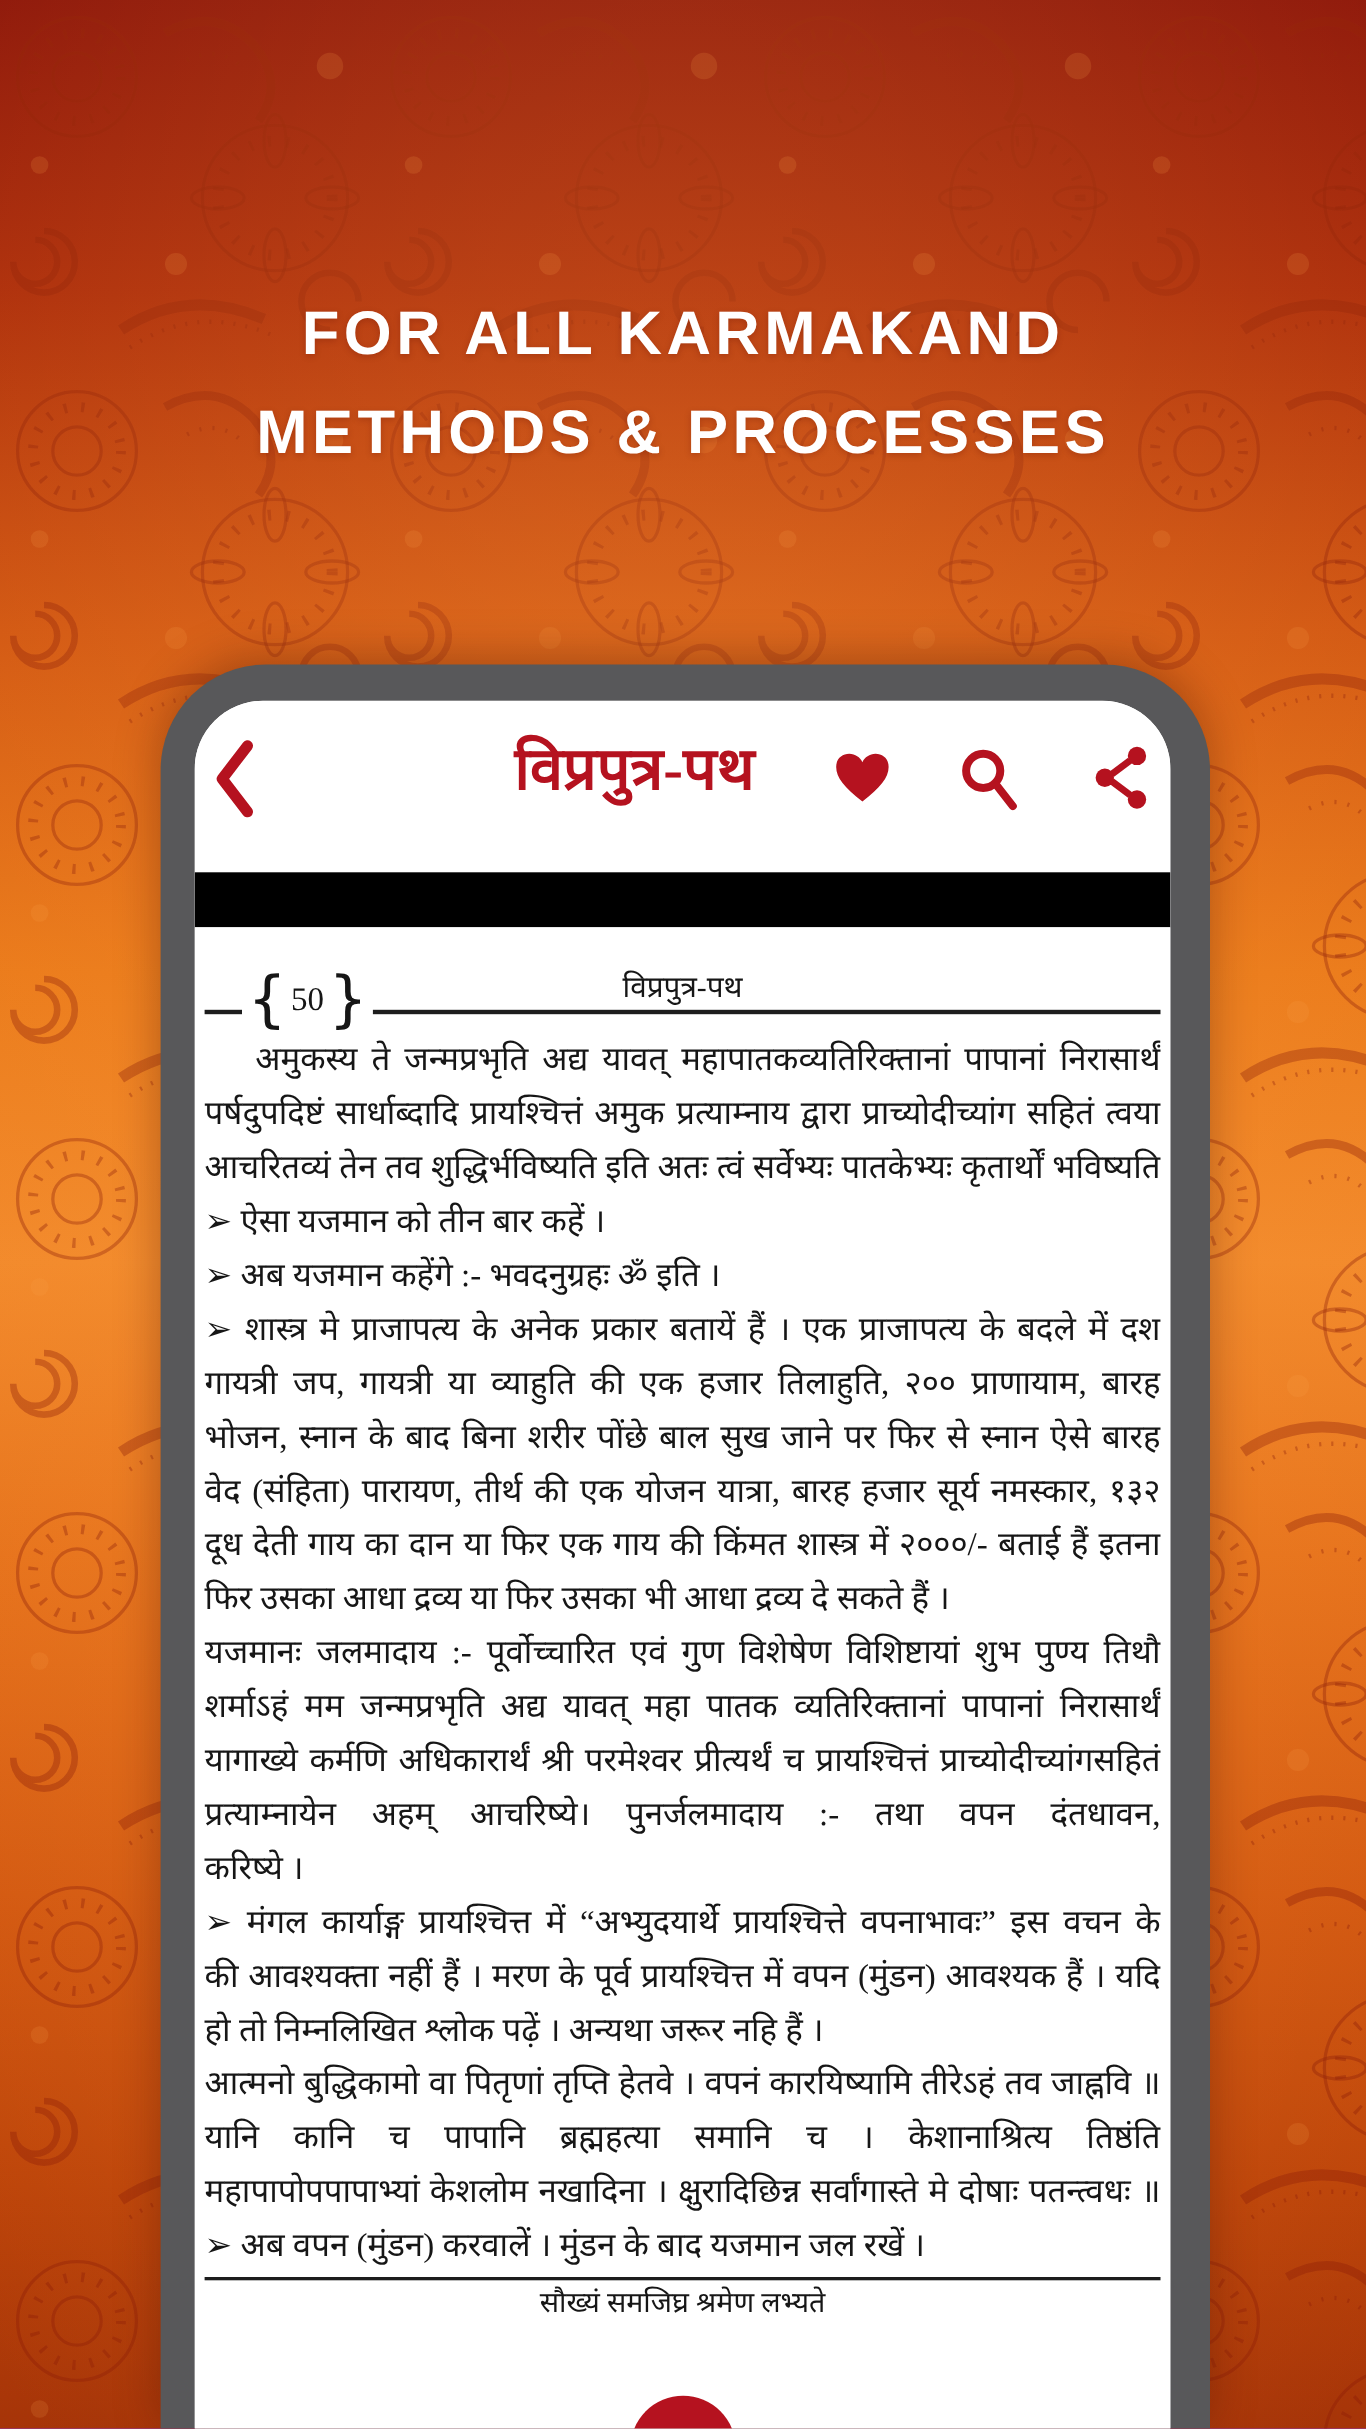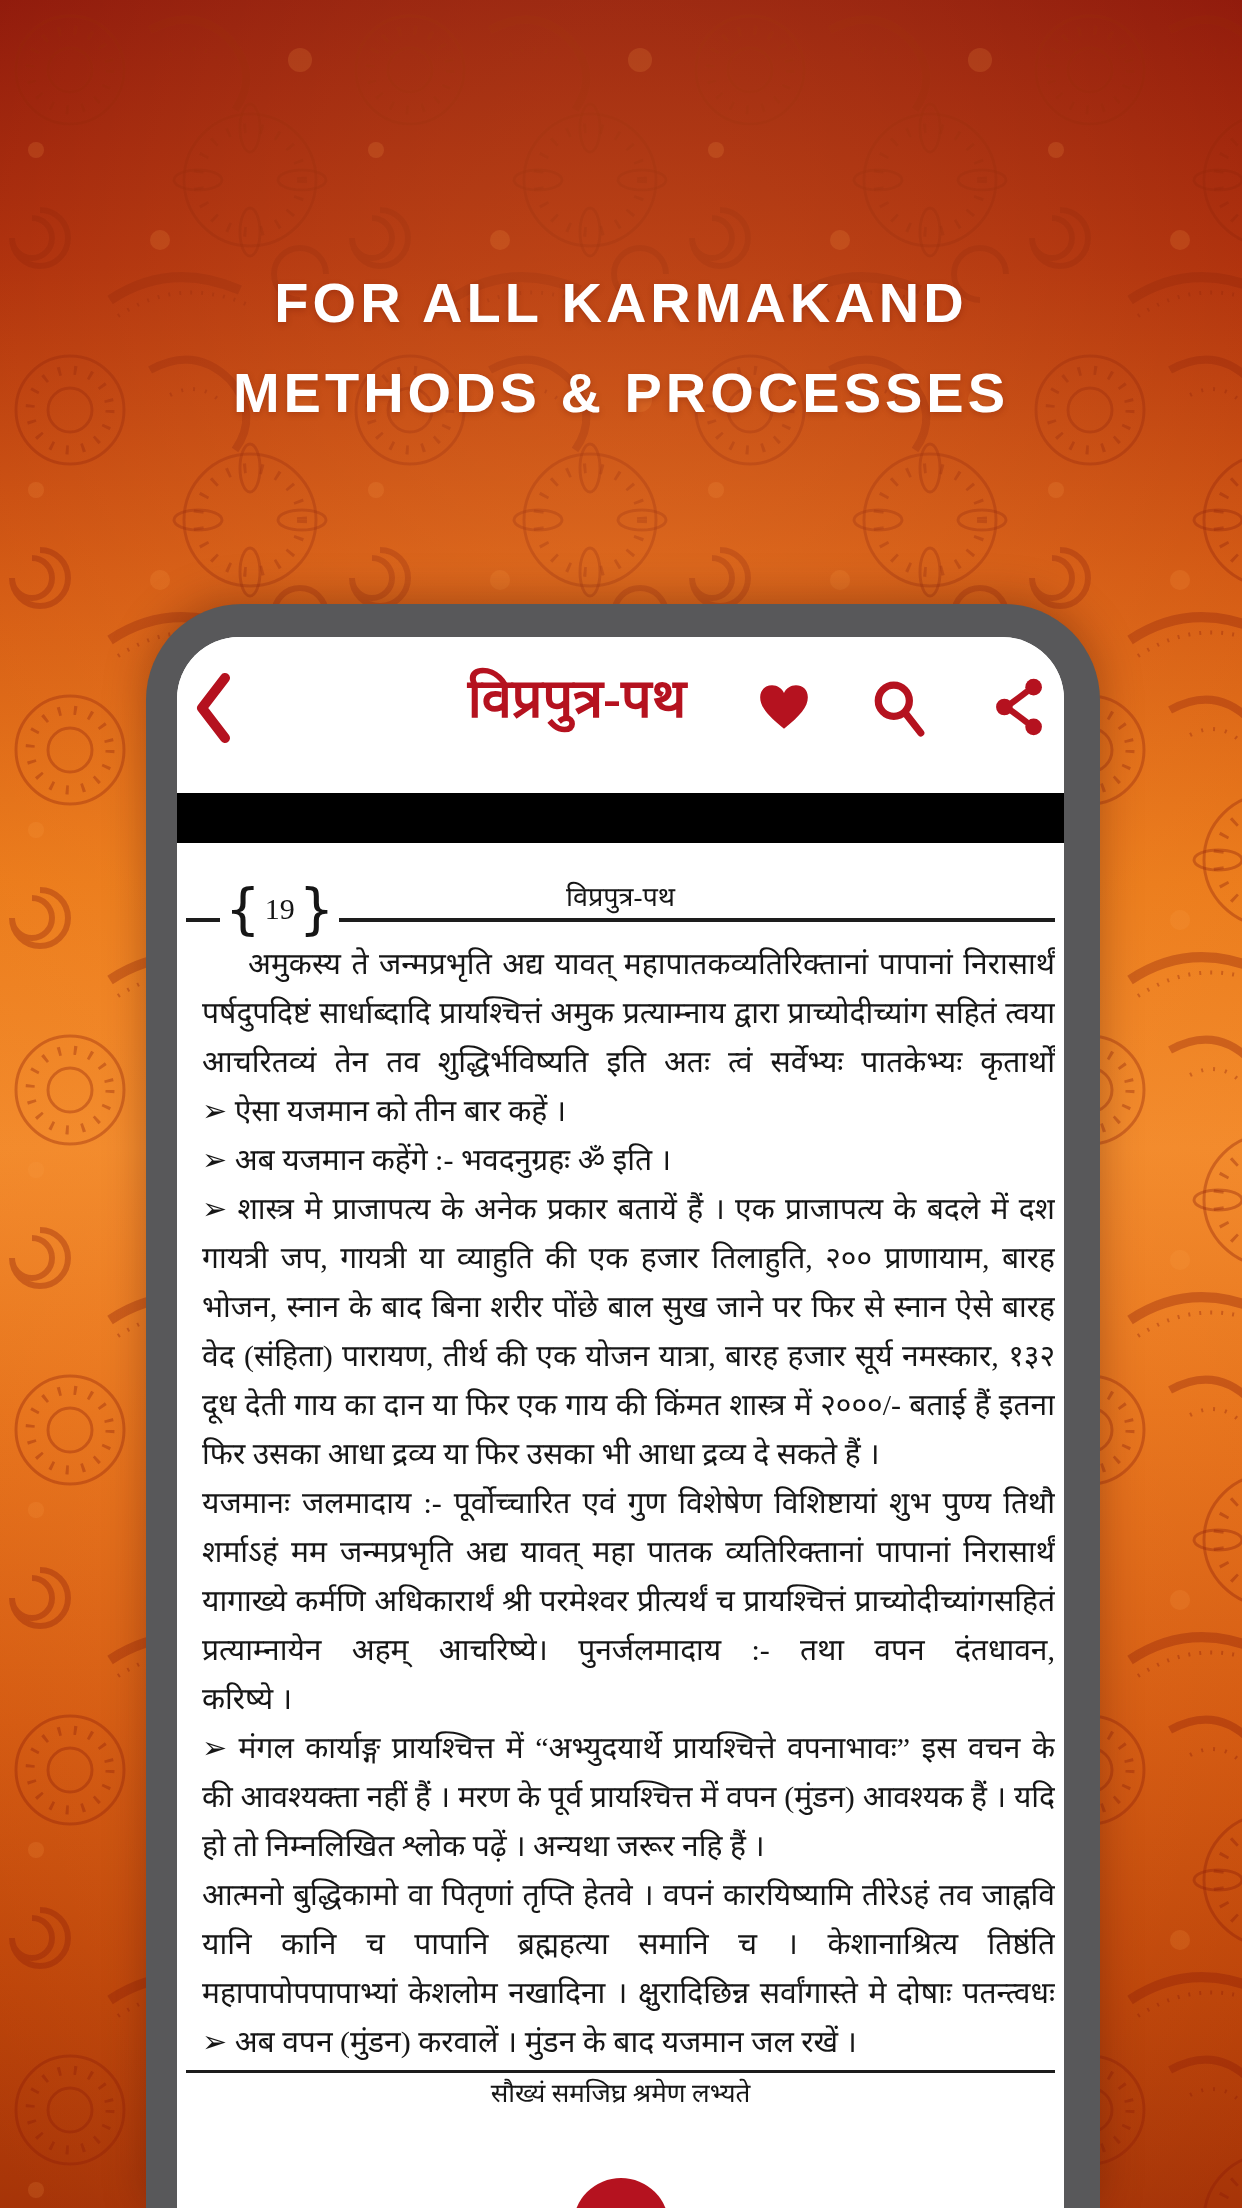--- a/index.html
+++ b/index.html
@@ -36,21 +36,21 @@
        font-family:"Liberation Serif",serif;color:#161616;}
   .pagehead{position:relative;margin-top:44px;height:52px;}
   .ph-line{position:absolute;left:0;right:0;top:31px;height:4px;background:#1d1d1d;}
   .ph-num{position:absolute;left:34px;top:-4px;background:#fff;padding:0 5px;z-index:2;
           display:flex;align-items:center;gap:4px;font-size:30px;}
   .ph-num .brace{font-size:56px;font-weight:400;line-height:52px;font-family:"DejaVu Sans",sans-serif;}
   .ph-title{position:absolute;left:0;right:0;top:-10px;text-align:center;font-size:27px;z-index:1;}
   .ph-title span{background:#fff;padding:0 14px;}
 
   #lines{margin-top:0;}
-  .line{height:49px;line-height:49px;font-size:30px;white-space:nowrap;margin-left:16px;}
+  .line{height:49px;line-height:49px;font-size:30px;white-space:nowrap;}
   .line.j{white-space:normal;text-align:justify;text-align-last:justify;overflow:hidden;}
   .line.ind{text-indent:46px;}
   .line .b{font-weight:normal;}
 
   .foot{margin-top:4px;}
   .foot-line{height:3px;background:#1d1d1d;}
   .foot-text{text-align:center;font-size:26px;line-height:34px;margin-top:4px;}
   .fab{position:absolute;left:50%;bottom:-66px;width:96px;height:96px;margin-left:-48px;
        border-radius:50%;background:#b5121f;border:0;cursor:pointer;z-index:5;}
 </style>
@@ -150,21 +150,21 @@
       </header>
 
       <div class="blackbar"></div>
 
       <div class="doc">
 
         <div class="pagehead">
           <span class="ph-line"></span>
           <span class="ph-num">
             <span class="brace">{</span>
-            <span>19</span>
+            <span>50</span>
             <span class="brace">}</span>
           </span>
           <span class="ph-title">
             <span>विप्रपुत्र-पथ</span>
           </span>
         </div>
 
         <div id="lines">
             <div class="line j ind"><span>अमुकस्य ते जन्मप्रभृति अद्य  यावत् महापातकव्यतिरिक्तानां पापानां निरासार्थं</span></div>
             <div class="line j"><span>पर्षदुपदिष्टं सार्धाब्दादि  प्रायश्चित्तं अमुक प्रत्याम्नाय द्वारा प्राच्योदीच्यांग सहितं त्वया</span></div>

